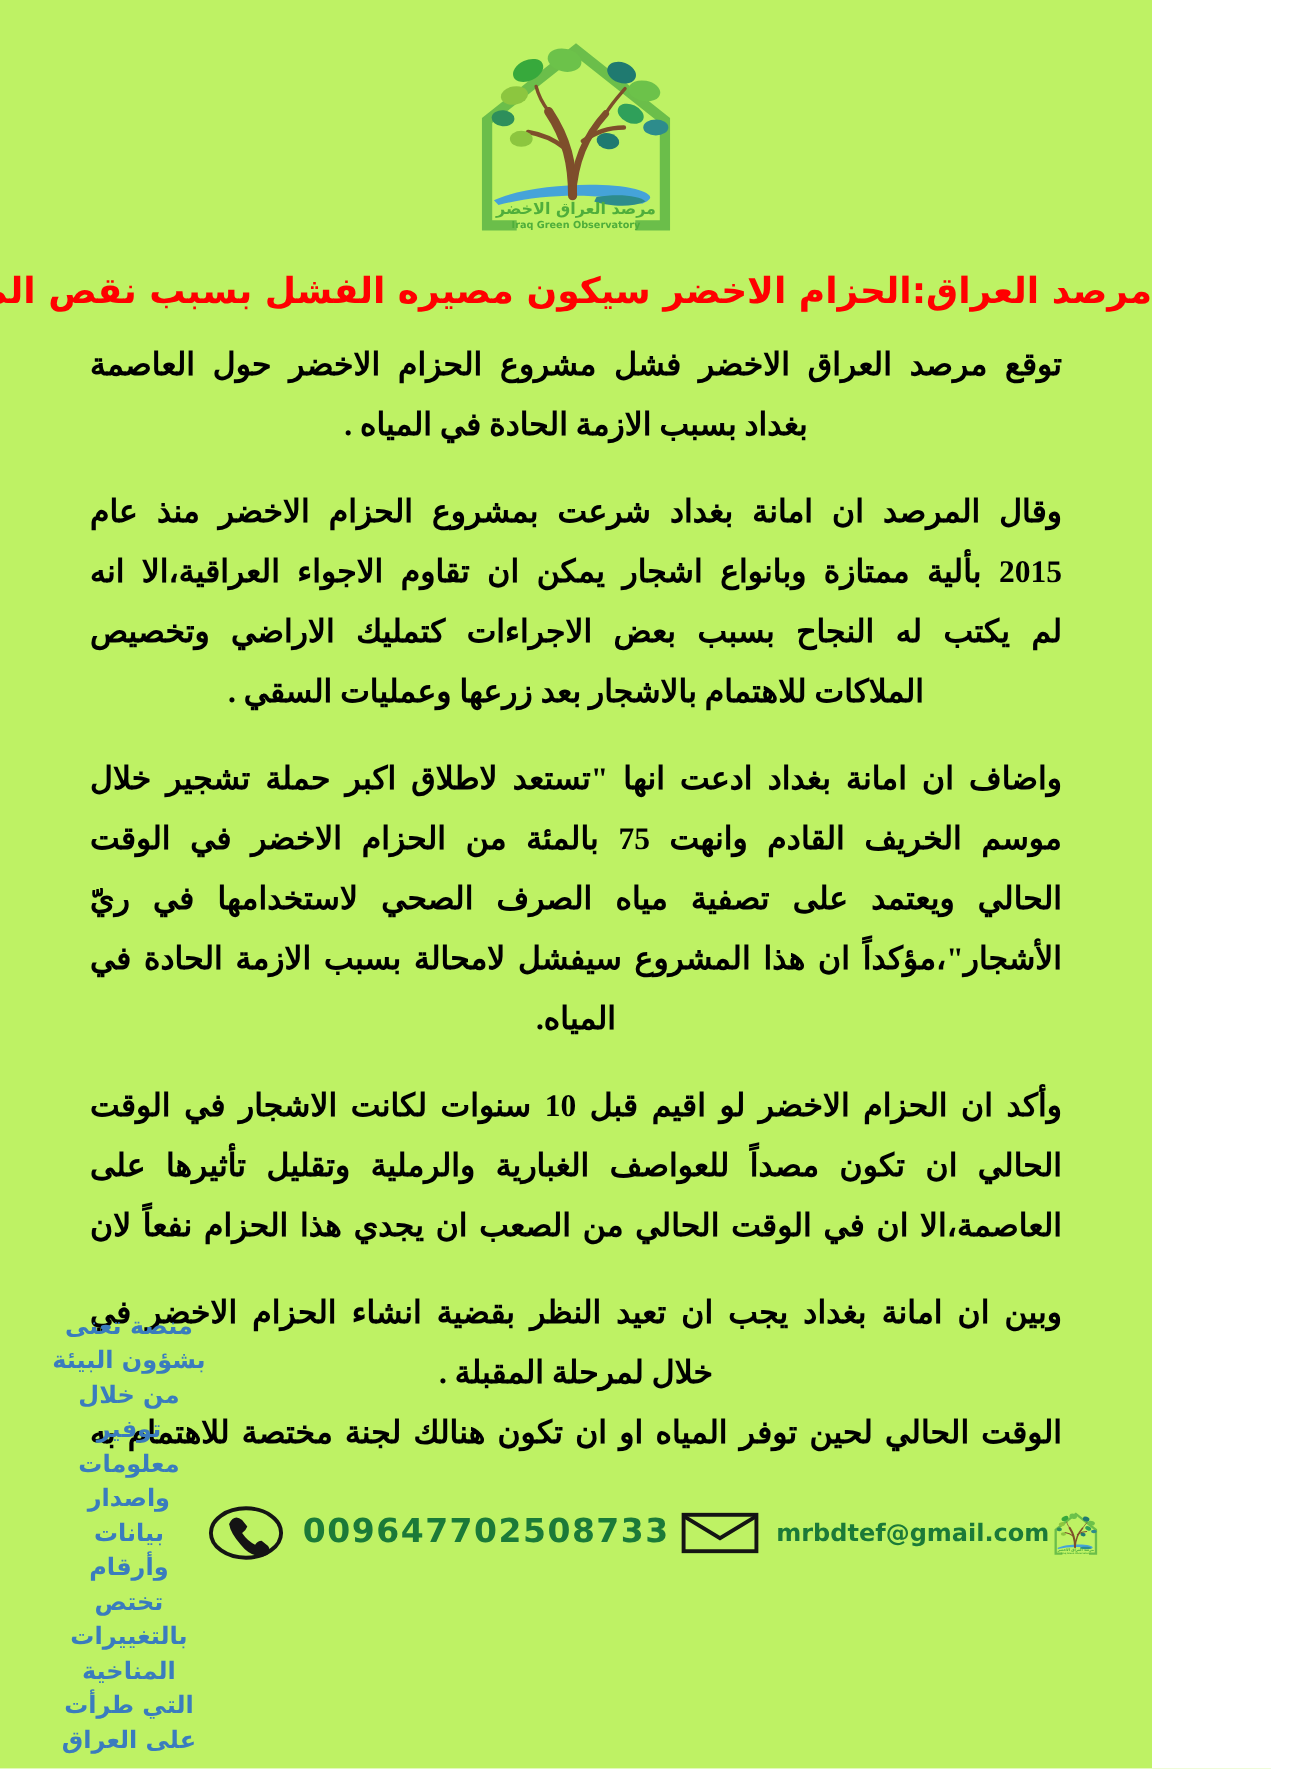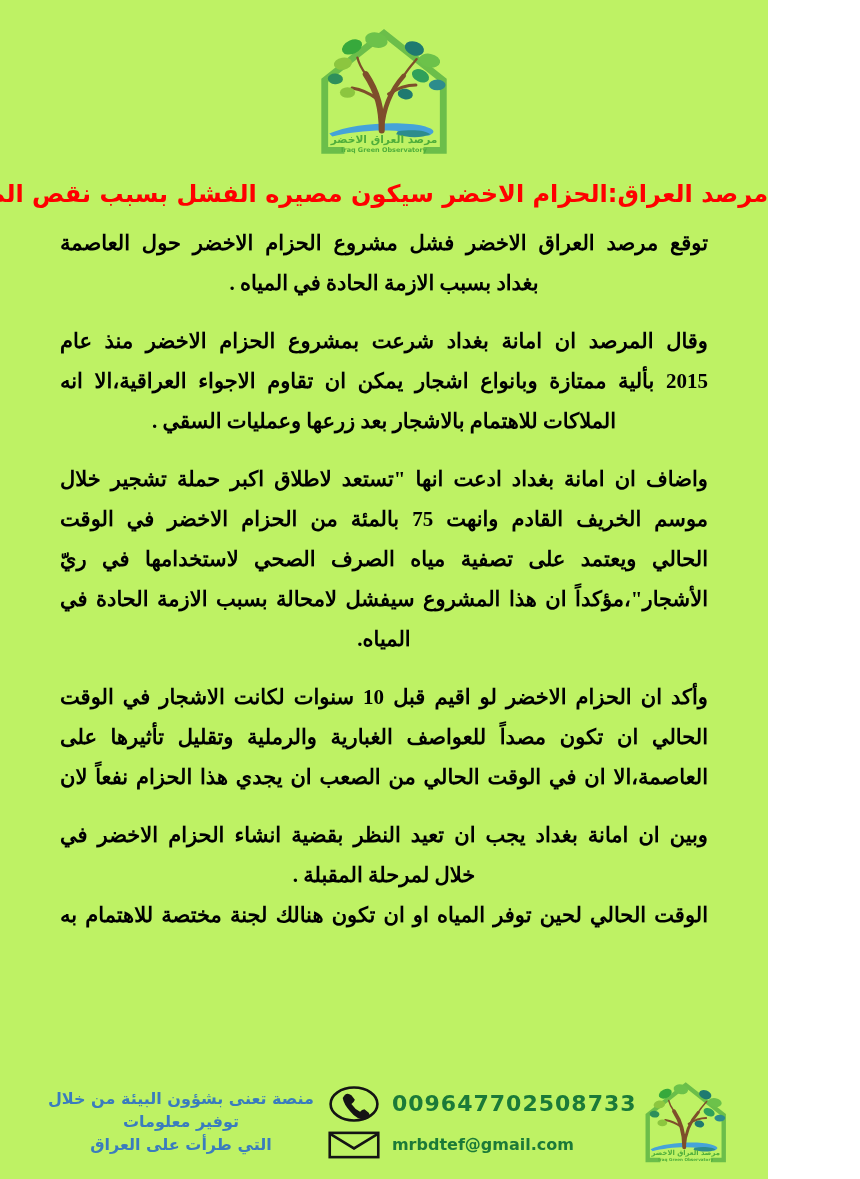--- a/index.html
+++ b/index.html
@@ -35,21 +35,21 @@
   .footer {
     position: absolute; left: 0; right: 0; bottom: 8px;
     display: flex; direction: ltr; align-items: center;
     justify-content: flex-start; padding: 0 34px;
   }
   .footer-about {
     width: 362px; direction: rtl; text-align: center;
     color: var(--footer-blue, #3a7cbe);
     font-size: 16px; font-weight: bold; line-height: 23px;
   }
-  .footer-contact { display: flex; flex-direction: column; gap: 7px; }
+  .footer-contact { display: flex; gap: 7px; }
   .contact-row { display: flex; align-items: center; gap: 12px; }
   .contact-icon { flex: 0 0 auto; }
   .phone-number {
     color: var(--contact-green, #1b7a38); font-weight: bold;
     font-size: 22px; letter-spacing: 1px;
   }
   .email {
     color: var(--contact-green, #1b7a38); font-weight: bold;
     font-size: 16px;
   }
@@ -106,20 +106,21 @@
   <div class="headline">مرصد العراق:الحزام الاخضر سيكون مصيره الفشل بسبب نقص المياه</div>
 
   <div class="article">
       <div class="para">
         <div class="line">توقع مرصد العراق الاخضر فشل مشروع الحزام الاخضر حول العاصمة</div>
         <div class="line last">بغداد بسبب الازمة الحادة في المياه .</div>
       </div>
       <div class="para">
         <div class="line">وقال المرصد ان امانة بغداد شرعت بمشروع الحزام الاخضر منذ عام</div>
         <div class="line">2015 بألية ممتازة وبانواع اشجار يمكن ان تقاوم الاجواء العراقية،الا انه</div>
+        <div class="line">لم يكتب له النجاح بسبب بعض الاجراءات كتمليك الاراضي وتخصيص</div>
         <div class="line last">الملاكات للاهتمام بالاشجار بعد زرعها وعمليات السقي .</div>
       </div>
       <div class="para">
         <div class="line">واضاف ان امانة بغداد ادعت انها "تستعد لاطلاق اكبر حملة تشجير خلال</div>
         <div class="line">موسم الخريف القادم وانهت 75 بالمئة من الحزام الاخضر في الوقت</div>
         <div class="line">الحالي ويعتمد على تصفية مياه الصرف الصحي لاستخدامها في ريّ</div>
         <div class="line">الأشجار"،مؤكداً ان هذا المشروع سيفشل لامحالة بسبب الازمة الحادة في</div>
         <div class="line last">المياه.</div>
       </div>
       <div class="para">
@@ -132,20 +133,21 @@
         <div class="line last">خلال لمرحلة المقبلة .</div>
         <div class="line">الوقت الحالي لحين توفر المياه او ان تكون هنالك لجنة مختصة للاهتمام به</div>
       </div>
     </div>
 
   <div class="footer">
 
     <div class="footer-about">
 
     <div>منصة تعنى بشؤون البيئة من خلال توفير معلومات</div>
+        <div>واصدار بيانات وأرقام تختص بالتغييرات المناخية</div>
         <div>التي طرأت على العراق</div>
       </div>
 
     <div class="footer-contact">
       <div class="contact-row">
         <svg class="contact-icon" width="52" height="40" viewBox="0 0 60 44">
           <ellipse cx="30" cy="22" rx="27" ry="19" fill="none" stroke="#141414" stroke-width="3"></ellipse>
           <path d="M17,15 q4,-8 10,-3 l4,5 q-1,3 -4,5 q4,6 10,9 q2,-3 5,-3 l5,4 q4,6 -4,8 q-10,0 -17,-9 q-8,-9 -9,-16 z" fill="#141414"></path>
         </svg>
         <div class="phone-number">009647702508733</div>

